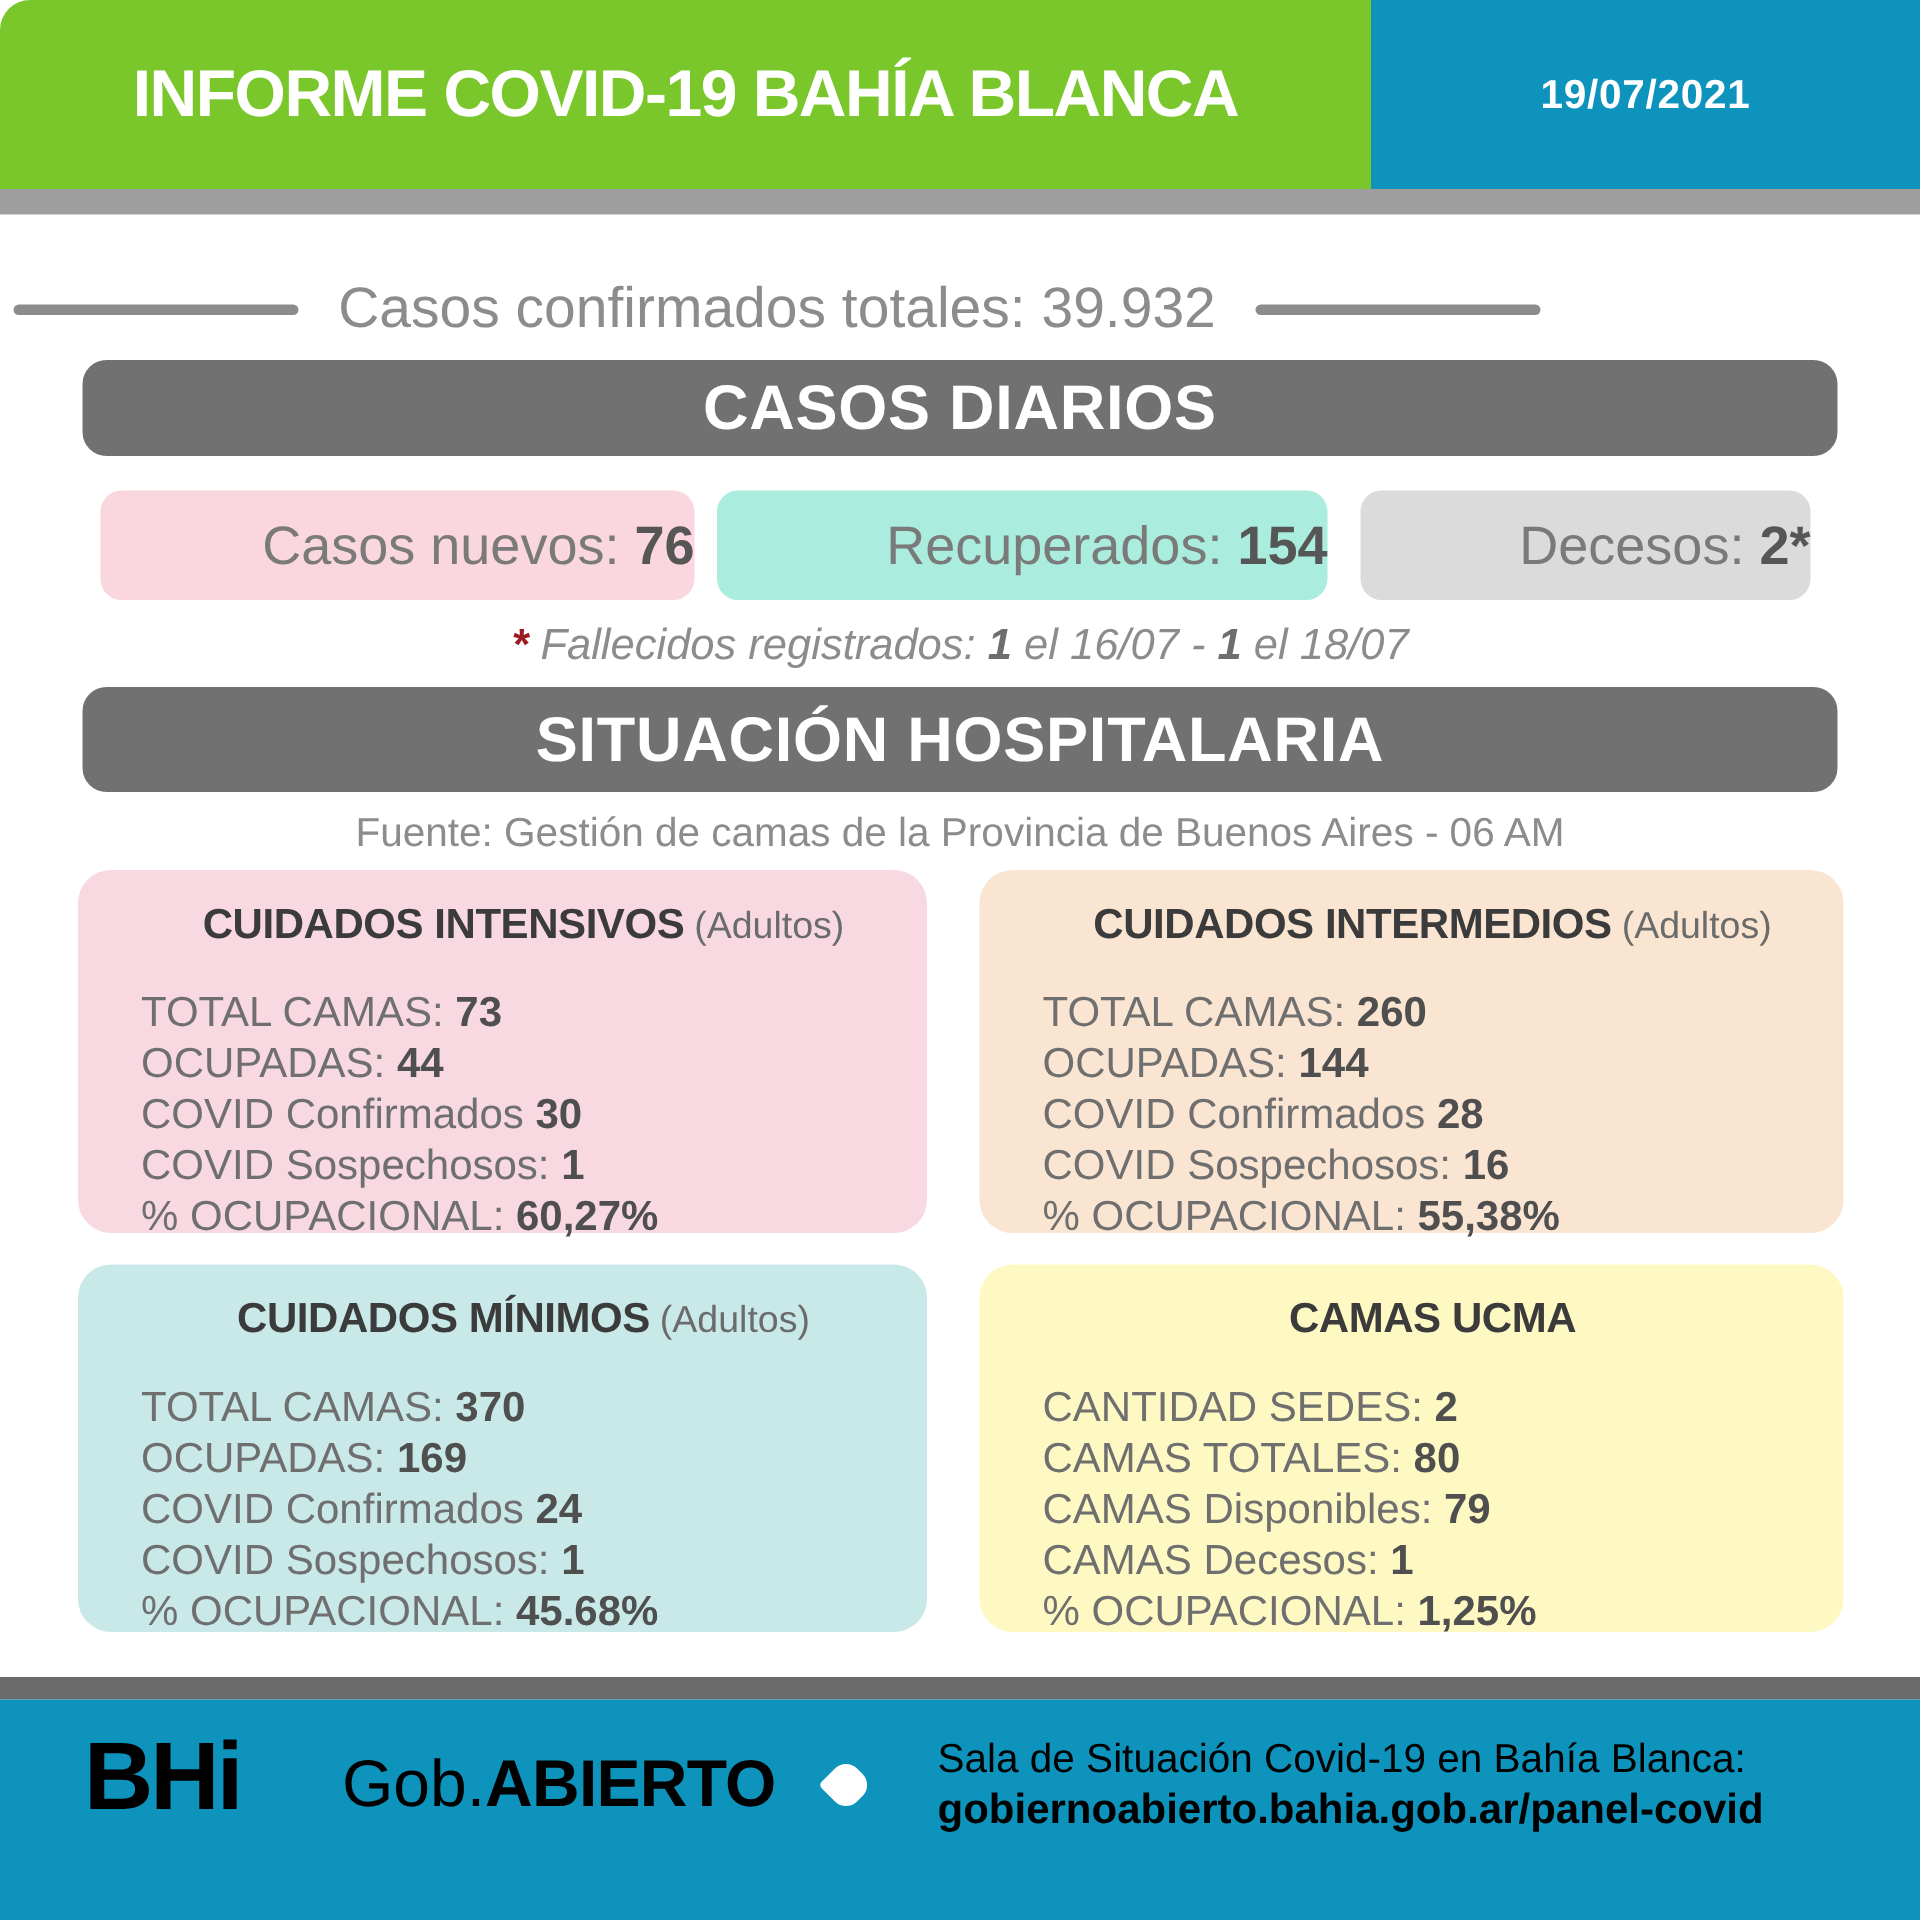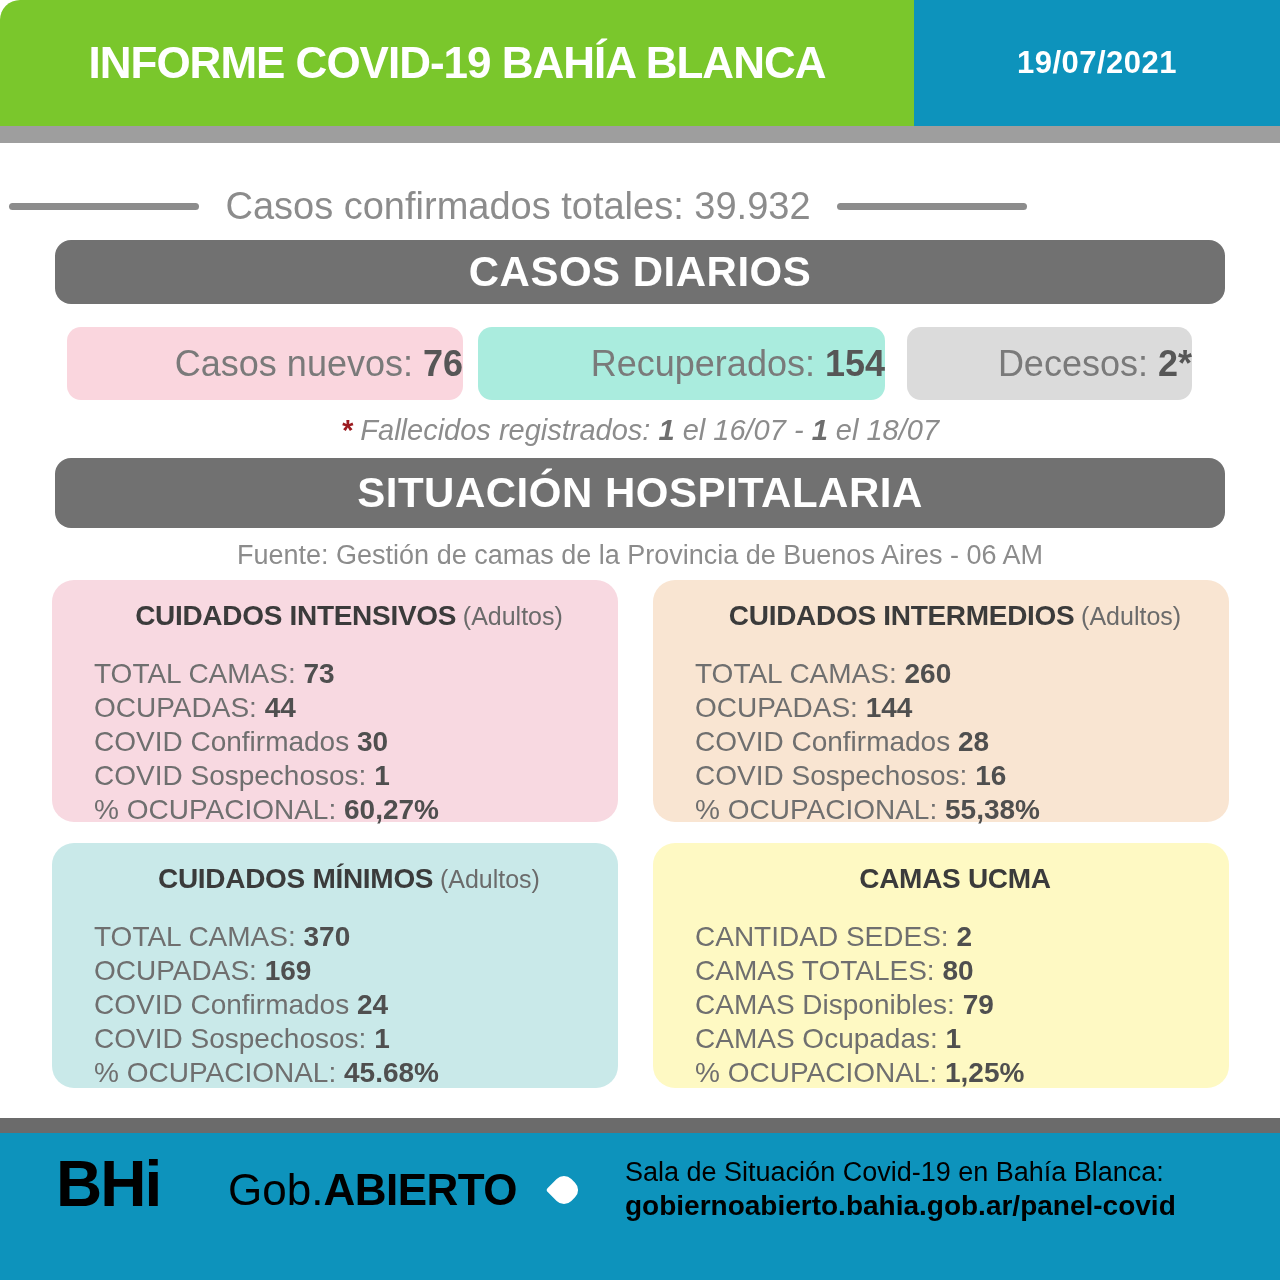--- a/index.html
+++ b/index.html
@@ -5,21 +5,21 @@
   html,body{margin:0;padding:0;background:#ffffff;}
   .page{position:relative;width:1280px;height:1280px;background:#ffffff;overflow:hidden;
         font-family:"Liberation Sans",sans-serif;}
 
   
   .hdr-green{position:absolute;left:0;top:0;width:914px;height:126px;background:#7ac72c;
              border-top-left-radius:20px;display:flex;align-items:center;justify-content:center;}
   .hdr-title{color:#fff;font-weight:bold;font-size:44px;letter-spacing:-1px;white-space:nowrap;}
   .hdr-blue{position:absolute;left:914px;top:0;width:366px;height:126px;background:#0d93bc;
             display:flex;align-items:center;justify-content:center;}
-  .hdr-date{color:#fff;font-weight:bold;font-size:31px;letter-spacing:.5px;}
+  .hdr-date{color:#fff;font-weight:bold;font-size:27px;letter-spacing:.5px;}
   .strip-top{position:absolute;left:0;top:126px;width:1280px;height:17px;background:#9e9e9e;}
 
   
   .totals{position:absolute;left:0;top:180px;width:1036px;height:52px;display:flex;
           align-items:center;justify-content:center;gap:26px;}
   .totals-text{color:#8c8c8c;font-size:38px;white-space:nowrap;}
   .dash{width:190px;height:7px;border-radius:4px;background:#8c8c8c;}
 
   
   .section-bar{position:absolute;left:55px;width:1170px;background:#717171;border-radius:16px;
@@ -27,21 +27,21 @@
                letter-spacing:.5px;white-space:nowrap;}
   .bar-daily{top:240px;height:64px;font-size:42px;}
   .bar-hosp{top:458px;height:70px;font-size:42px;}
 
   
   .dbox{position:absolute;top:327px;height:73px;border-radius:14px;display:flex;
         align-items:center;justify-content:flex-end;font-size:36px;color:#7a7a7a;white-space:nowrap;}
   .dbox b{color:#565656;}
   .dbox-pink{left:67px;width:396px;background:#fad6de;}
   .dbox-teal{left:478px;width:407px;background:#aaecde;}
-  .dbox-gray{left:907px;width:285px;background:#dbdbdb;}
+  .dbox-gray{left:907px;width:285px;background:#dbdbdb;padding-left:15px;}
   .red{color:#ed1c24;}
 
   .footnote{position:absolute;left:0;top:414px;width:1280px;text-align:center;font-size:29px;
             color:#8c8c8c;font-style:italic;}
   .footnote b{color:#6e6e6e;}
   .maroon{color:#9c1b20;font-weight:bold;}
 
   .fuente{position:absolute;left:0;top:540px;width:1280px;text-align:center;font-size:27px;
           color:#8c8c8c;}
 
@@ -144,21 +144,21 @@
       <div class="stat-row"><span>% OCUPACIONAL: </span><b>45.68%</b></div>
     </div>
   </div>
 
   <div class="panel p4">
     <h2 class="panel-h"><span class="panel-title">CAMAS UCMA</span> <span class="panel-sub"></span></h2>
     <div class="stats">
       <div class="stat-row"><span>CANTIDAD SEDES: </span><b>2</b></div>
       <div class="stat-row"><span>CAMAS TOTALES: </span><b>80</b></div>
       <div class="stat-row"><span>CAMAS Disponibles: </span><b>79</b></div>
-      <div class="stat-row"><span>CAMAS Ocupadas: </span><b>1</b></div>
+      <div class="stat-row"><span>CAMAS Decesos: </span><b>1</b></div>
       <div class="stat-row"><span>% OCUPACIONAL: </span><b>1,25%</b></div>
     </div>
   </div>
 
   <div class="strip-bottom"></div>
   <div class="footer">
     <span class="logo">BHi</span>
     <div class="gob">
       <span><span class="gob-prefix">Gob.</span><span class="gob-name">ABIERTO</span></span>
       <span class="diamond"></span>

